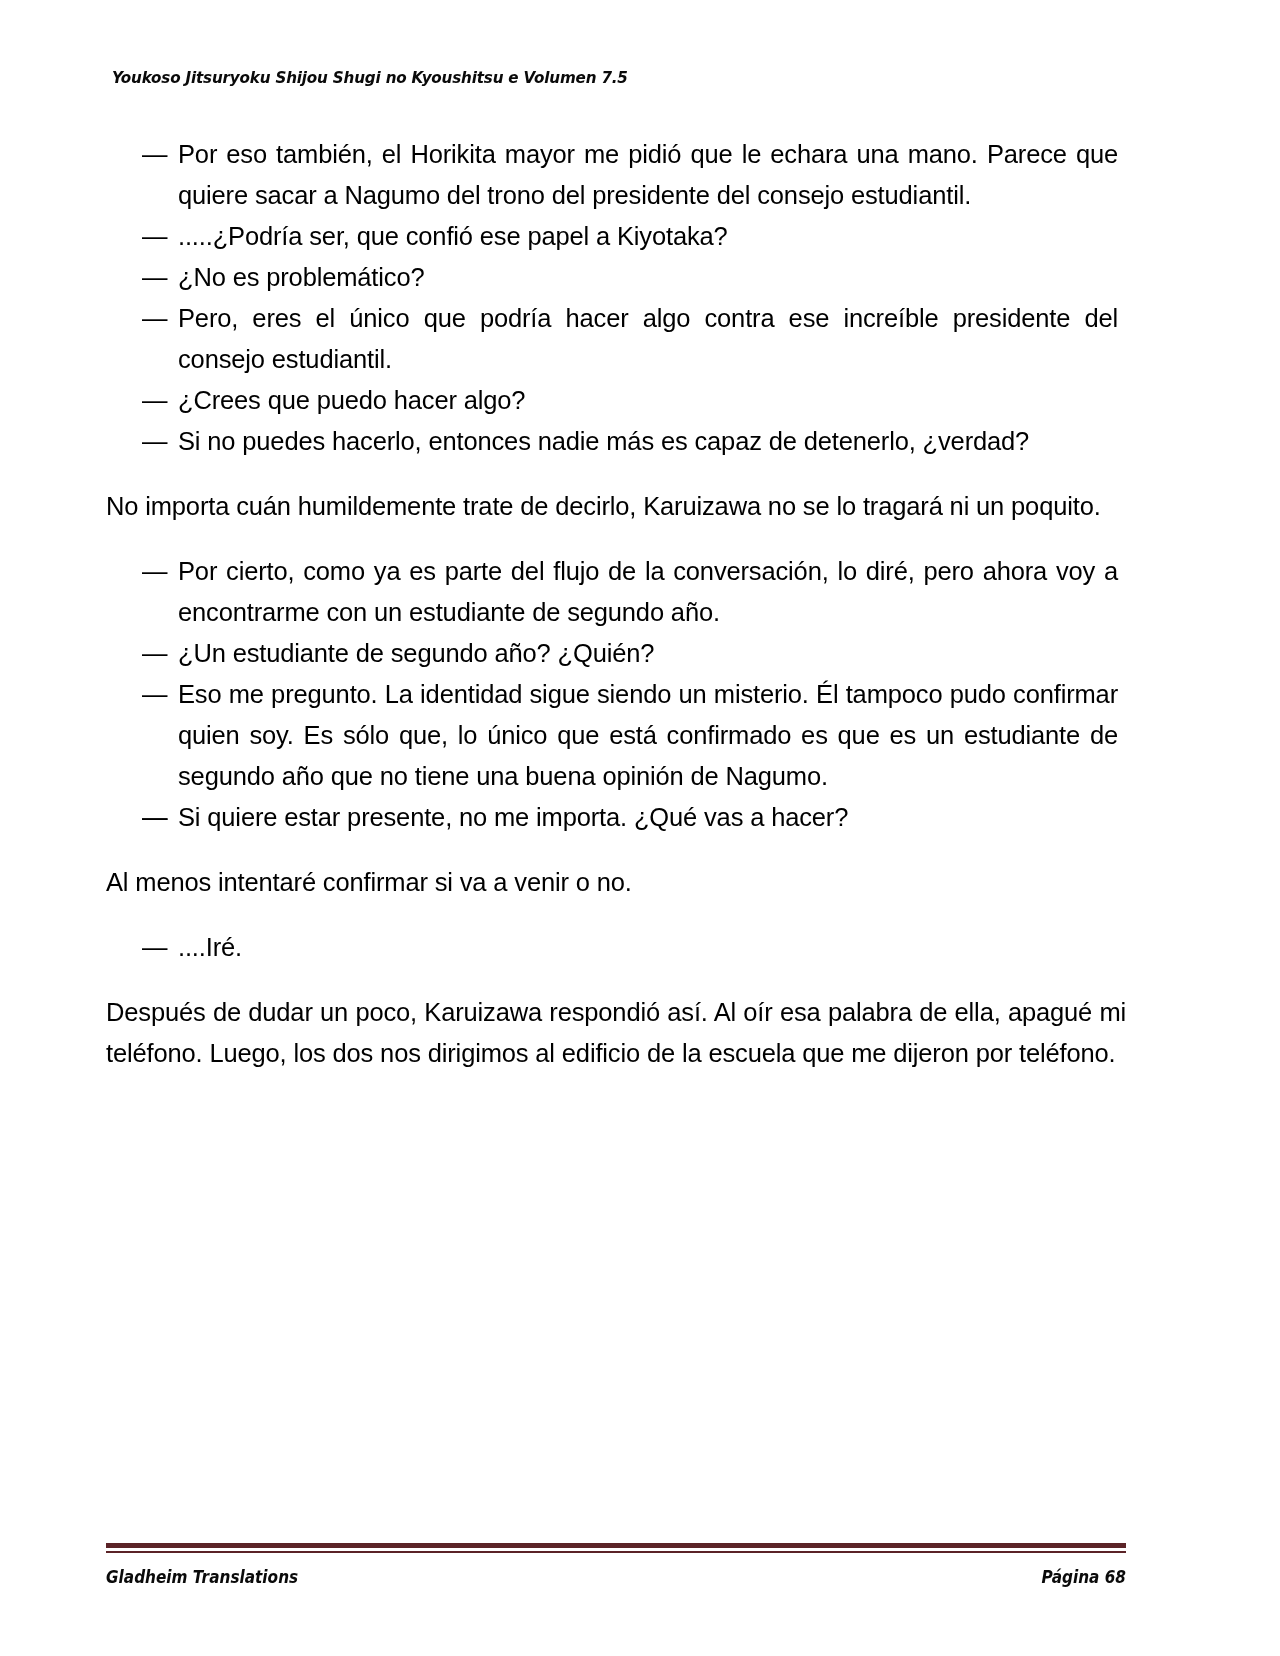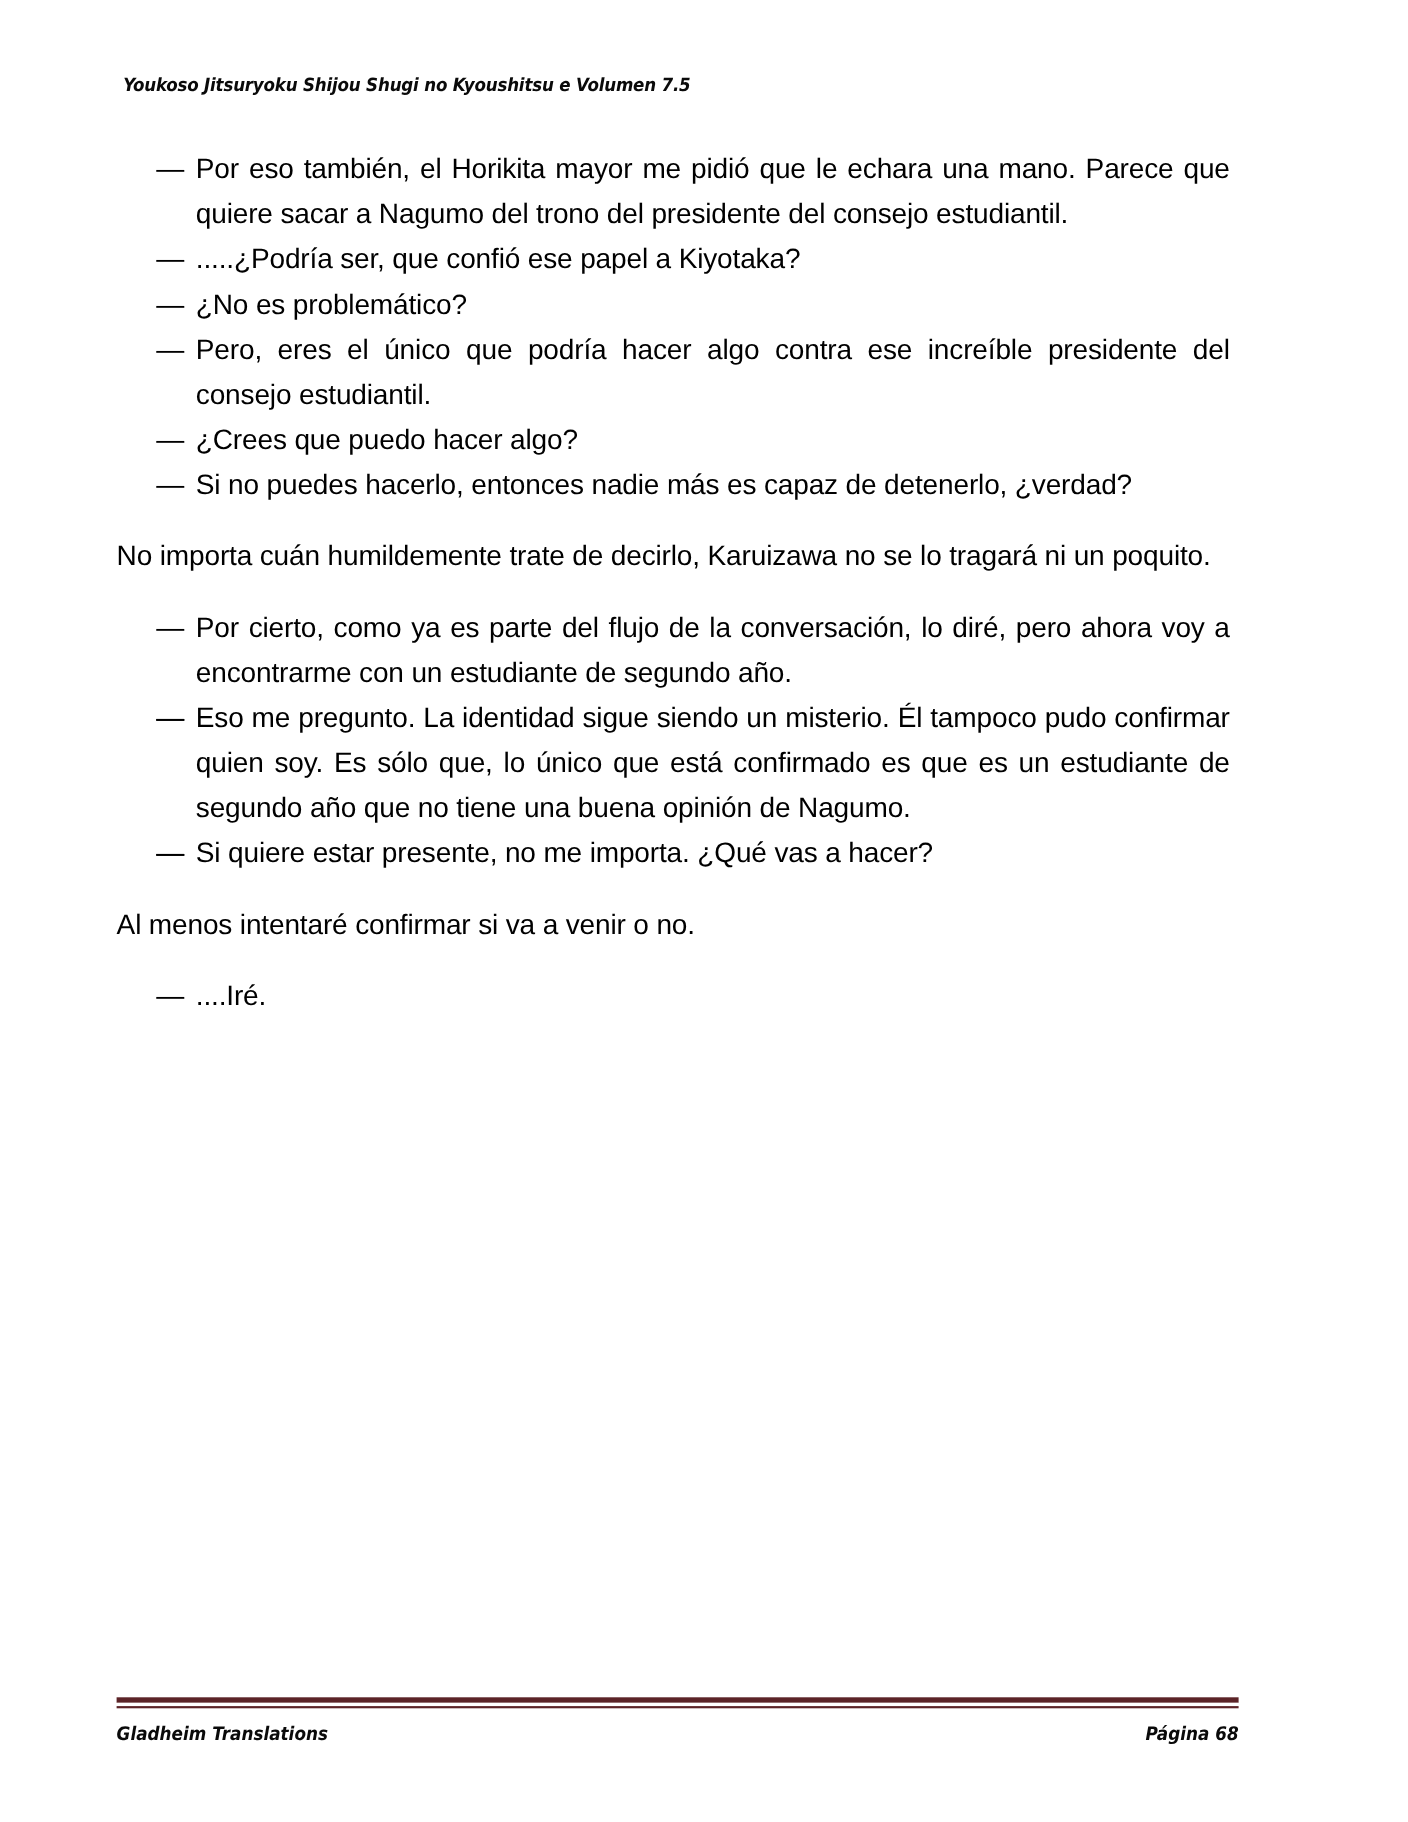--- a/index.html
+++ b/index.html
@@ -137,29 +137,30 @@
         <p class="dialogue-line"><span class="dash">—</span><span>Por eso también, el Horikita mayor me pidió que le echara una mano. Parece que quiere sacar a Nagumo del trono del presidente del consejo estudiantil.</span></p>
         <p class="dialogue-line"><span class="dash">—</span><span>.....¿Podría ser, que confió ese papel a Kiyotaka?</span></p>
         <p class="dialogue-line"><span class="dash">—</span><span>¿No es problemático?</span></p>
         <p class="dialogue-line"><span class="dash">—</span><span>Pero, eres el único que podría hacer algo contra ese increíble presidente del consejo estudiantil.</span></p>
         <p class="dialogue-line"><span class="dash">—</span><span>¿Crees que puedo hacer algo?</span></p>
         <p class="dialogue-line"><span class="dash">—</span><span>Si no puedes hacerlo, entonces nadie más es capaz de detenerlo, ¿verdad?</span></p>
       </div>
       <p class="para">No importa cuán humildemente trate de decirlo, Karuizawa no se lo tragará ni un poquito.</p>
       <div class="dialogue-block">
         <p class="dialogue-line"><span class="dash">—</span><span>Por cierto, como ya es parte del flujo de la conversación, lo diré, pero ahora voy a encontrarme con un estudiante de segundo año.</span></p>
-        <p class="dialogue-line"><span class="dash">—</span></p>
+        <p class="dialogue-line"><span class="dash">—</span><span>¿Un estudiante de segundo año? ¿Quién?</span></p>
         <p class="dialogue-line"><span class="dash">—</span><span>Eso me pregunto. La identidad sigue siendo un misterio. Él tampoco pudo confirmar quien soy. Es sólo que, lo único que está confirmado es que es un estudiante de segundo año que no tiene una buena opinión de Nagumo.</span></p>
         <p class="dialogue-line"><span class="dash">—</span></p>
         <p class="dialogue-line"><span class="dash">—</span><span>Si quiere estar presente, no me importa. ¿Qué vas a hacer?</span></p>
       </div>
       <p class="para">Al menos intentaré confirmar si va a venir o no.</p>
       <div class="dialogue-block">
         <p class="dialogue-line"><span class="dash">—</span><span>....Iré.</span></p>
       </div>
+      <p class="para">Después de dudar un poco, Karuizawa respondió así. Al oír esa palabra de ella, apagué mi teléfono. Luego, los dos nos dirigimos al edificio de la escuela que me dijeron por teléfono.</p>
     </div>
 
   <div class="footer">
     <div class="footer-rule-thick"></div>
     <div class="footer-rule-gap"></div>
     <div class="footer-rule-thin"></div>
     <div class="footer-row">
       <div class="footer-left">Gladheim Translations</div>
       <div class="footer-right">Página 68</div>
     </div>

